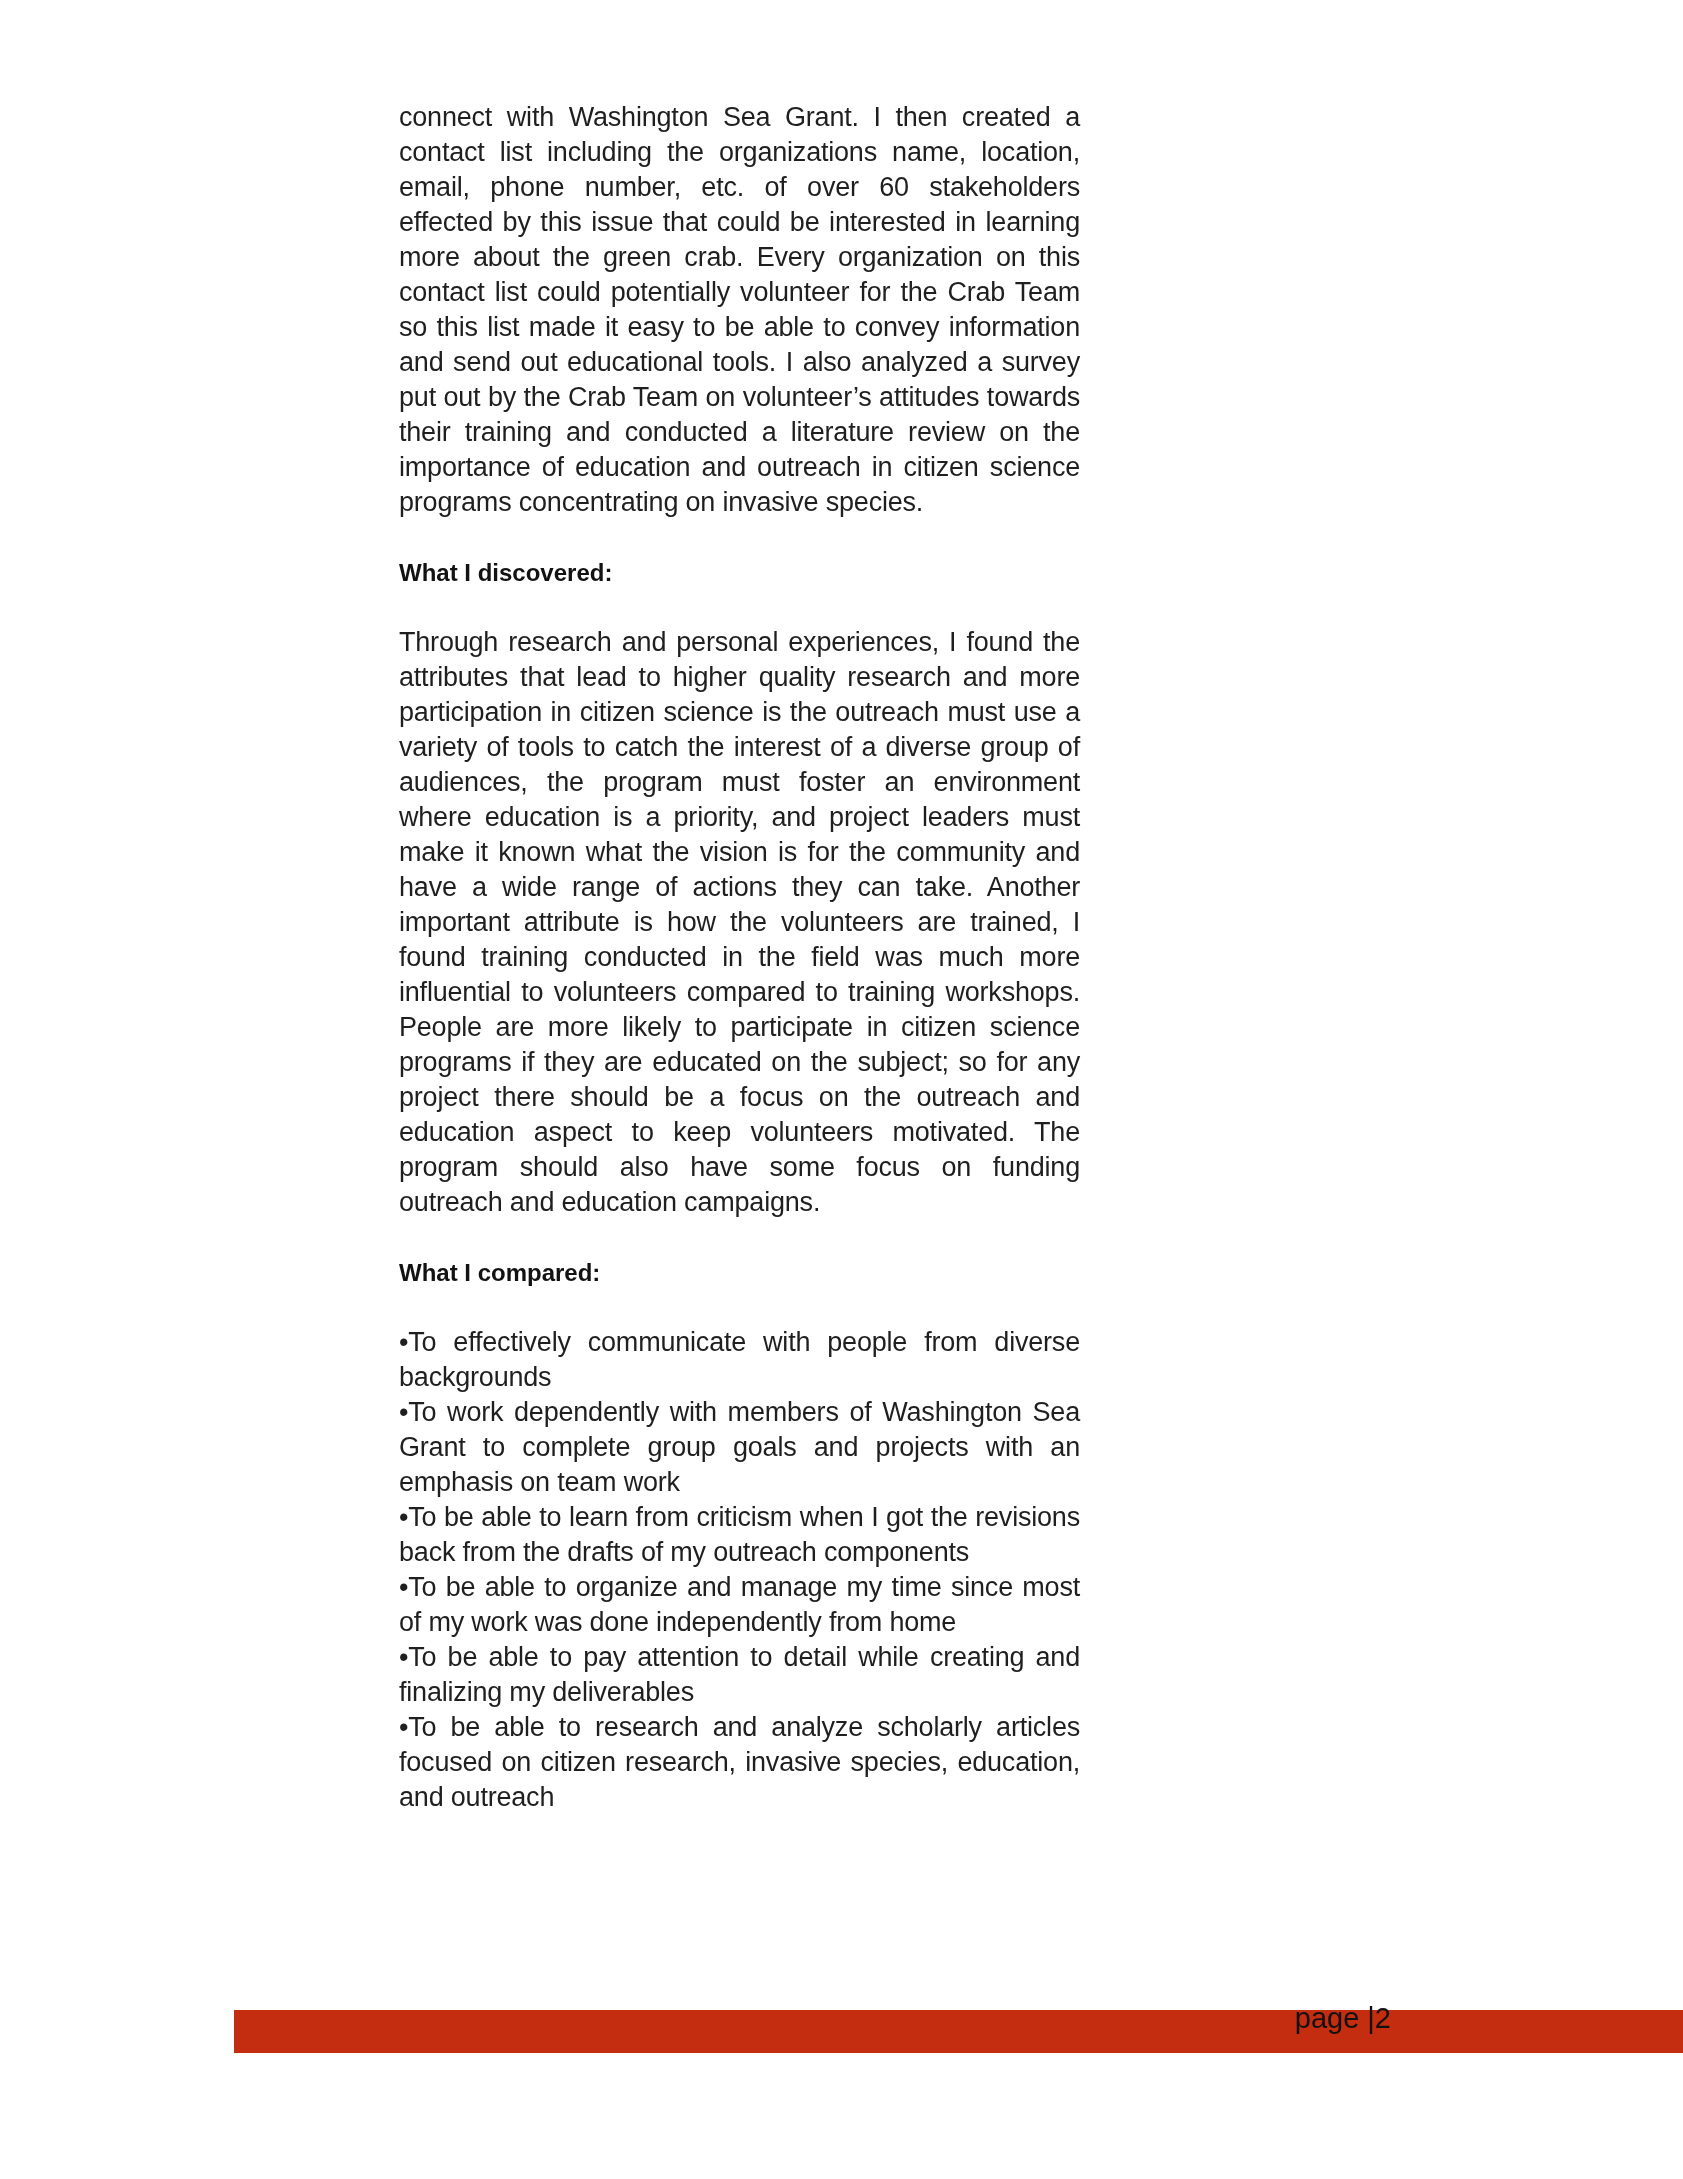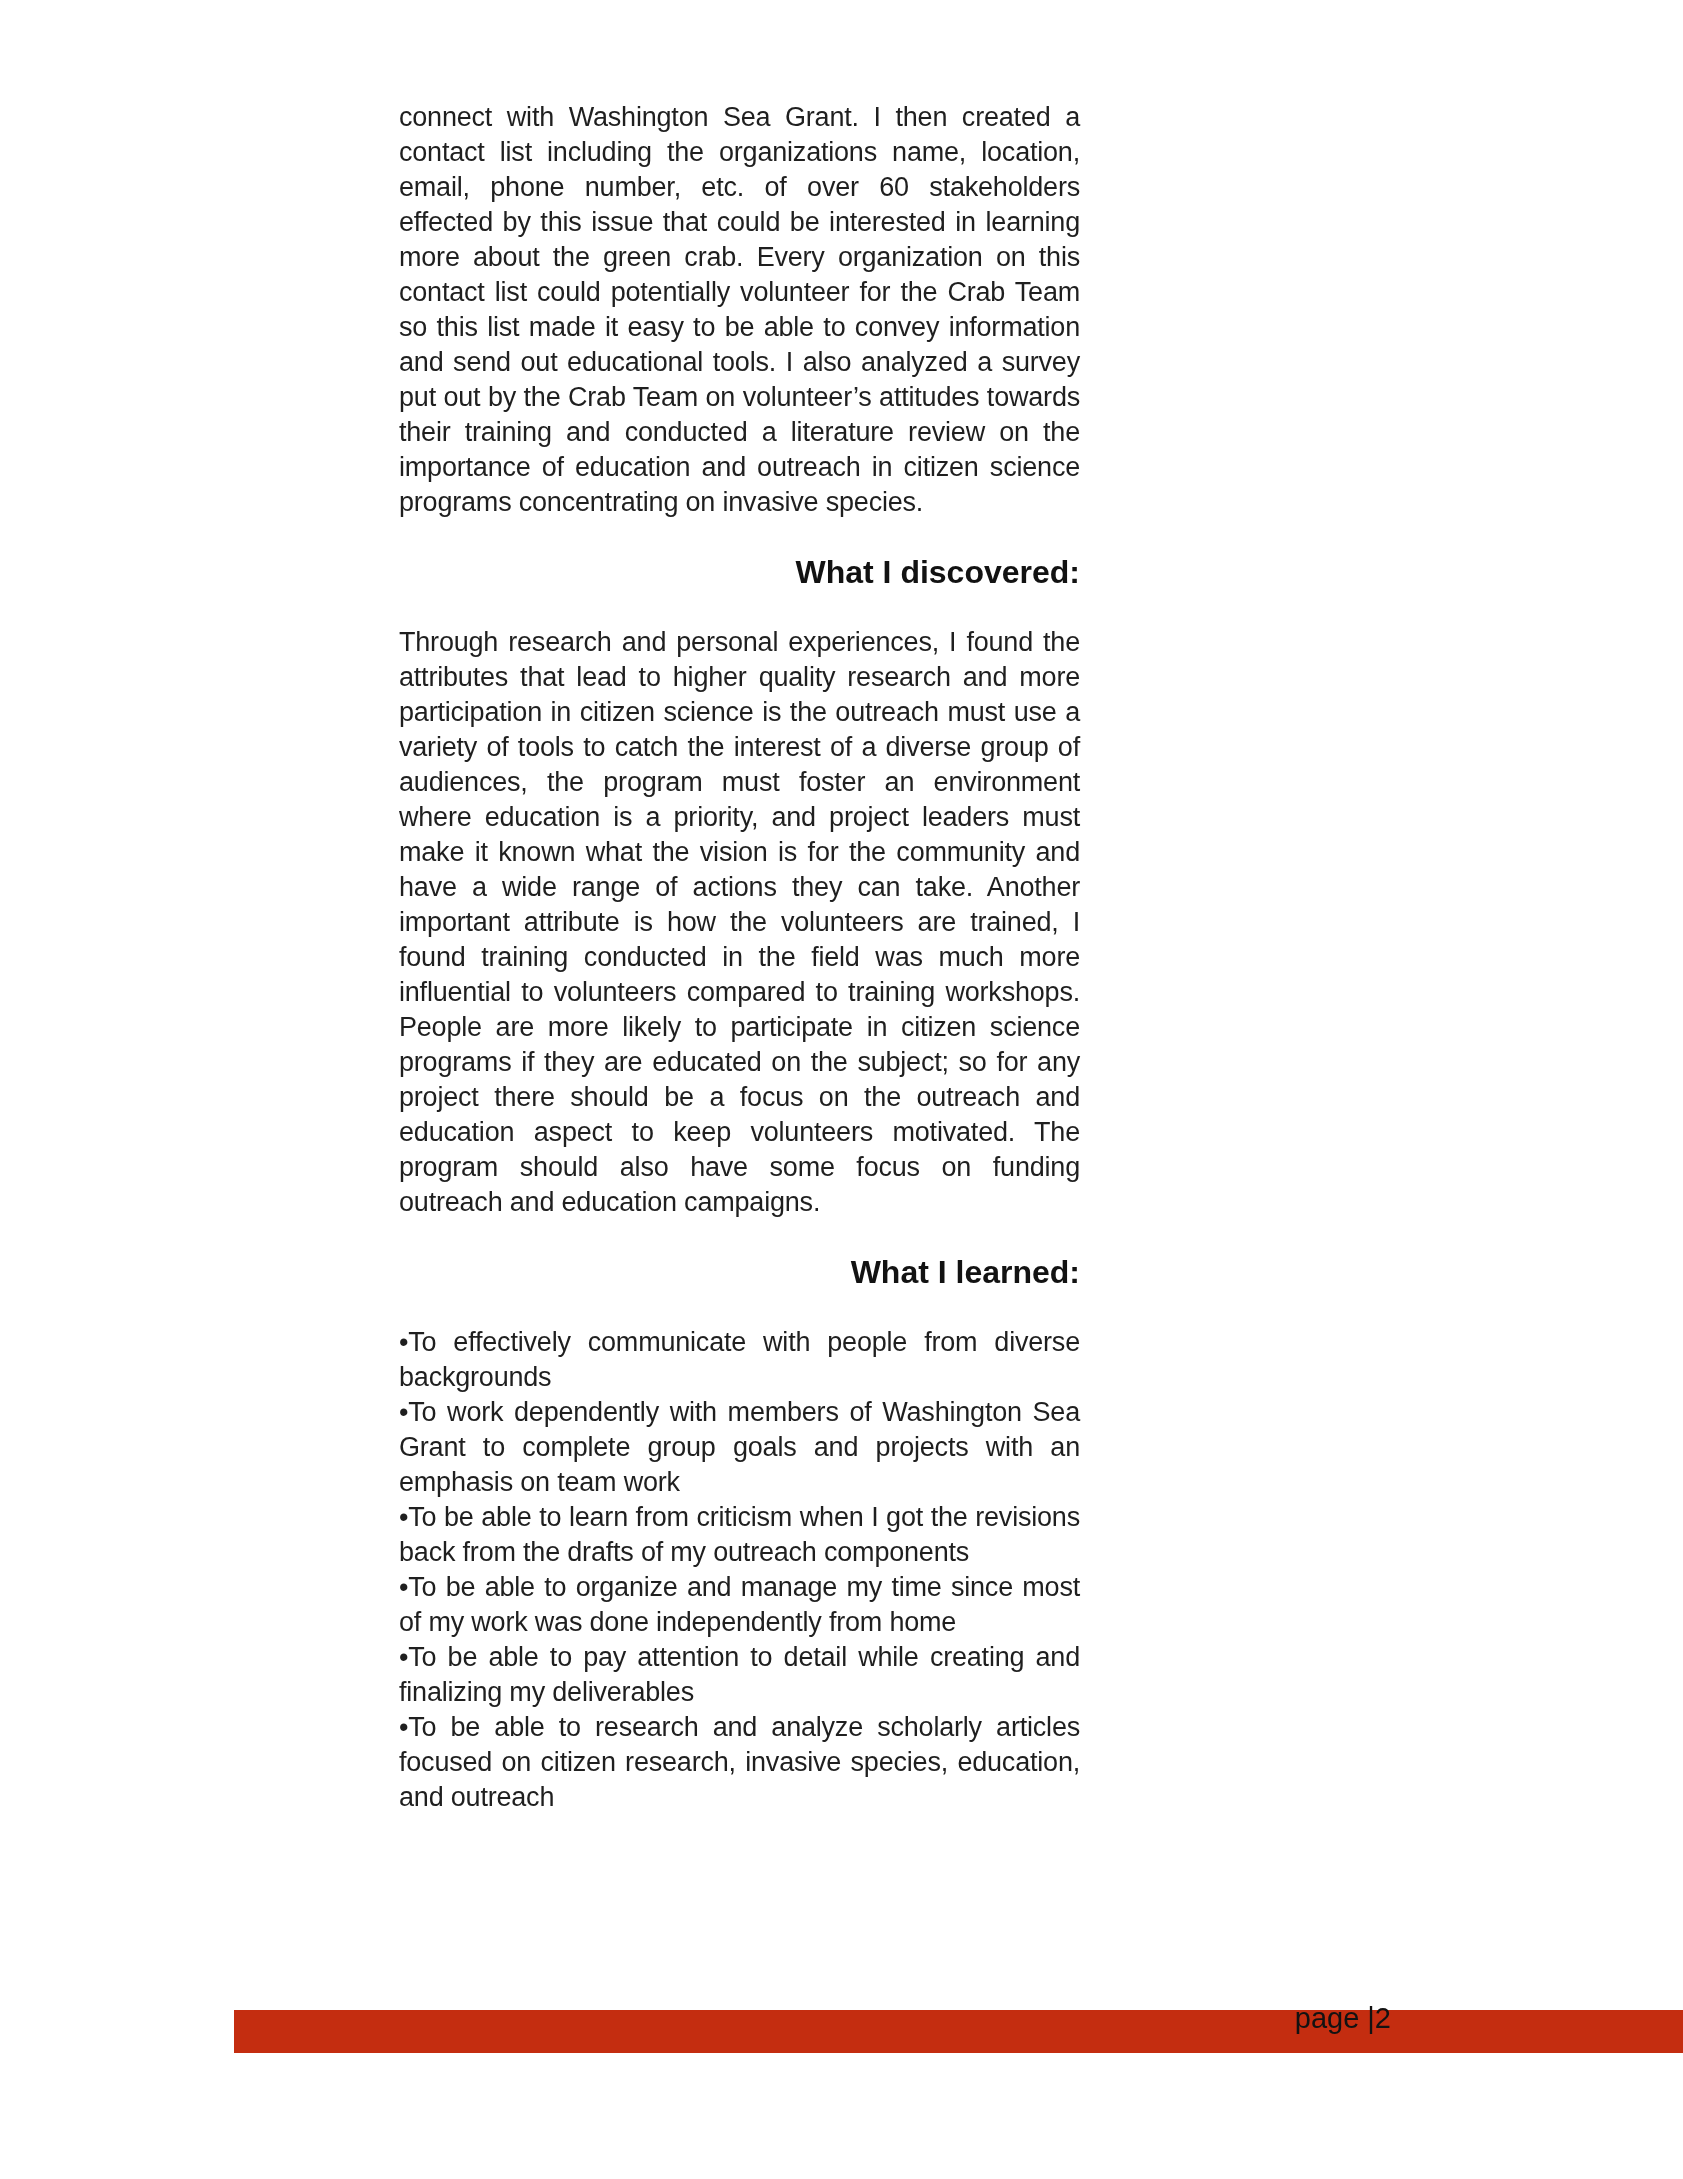--- a/index.html
+++ b/index.html
@@ -19,26 +19,26 @@
     width: 681px;
     font-size: 27px;
     line-height: 35px;
     text-align: justify;
     letter-spacing: -0.2px;
   }
   .content p.body {
     margin: 0 0 35px 0;
   }
   .content h2.section-heading {
-    font-size: 32px;
+    font-size: 24px;
     line-height: 35px;
     font-weight: 700;
     color: #121212;
     margin: 0 0 35px 0;
-    text-align: right;
+    text-align: left;
     letter-spacing: 0;
   }
   .content p.bullet {
     margin: 0;
   }
   .accent-bar {
     position: absolute;
     left: 234px;
     top: 2010px;
     right: 0;
@@ -61,21 +61,21 @@
 <div class="page">
 
   <main class="content">
 
     <p class="body">connect with Washington Sea Grant. I then created a contact list including the organizations name, location, email, phone number, etc. of over 60 stakeholders effected by this issue that could be interested in learning more about the green crab. Every organization on this contact list could potentially volunteer for the Crab Team so this list made it easy to be able to convey information and send out educational tools. I also analyzed a survey put out by the Crab Team on volunteer’s attitudes towards their training and conducted a literature review on the importance of education and outreach in citizen science programs concentrating on invasive species.</p>
 
     <h2 class="section-heading">What I discovered:</h2>
 
     <p class="body">Through research and personal experiences, I found the attributes that lead to higher quality research and more participation in citizen science is the outreach must use a variety of tools to catch the interest of a diverse group of audiences, the program must foster an environment where education is a priority, and project leaders must make it known what the vision is for the community and have a wide range of actions they can take. Another important attribute is how the volunteers are trained, I found training conducted in the field was much more influential to volunteers compared to training workshops. People are more likely to participate in citizen science programs if they are educated on the subject; so for any project there should be a focus on the outreach and education aspect to keep volunteers motivated. The program should also have some focus on funding outreach and education campaigns.</p>
 
-    <h2 class="section-heading">What I learned:</h2>
+    <h2 class="section-heading">What I compared:</h2>
 
     <p class="bullet">•To effectively communicate with people from diverse backgrounds</p>
     <p class="bullet">•To work dependently with members of Washington Sea Grant to complete group goals and projects with an emphasis on team work</p>
     <p class="bullet">•To be able to learn from criticism when I got the revisions back from the drafts of my outreach components</p>
     <p class="bullet">•To be able to organize and manage my time since most of my work was done independently from home</p>
     <p class="bullet">•To be able to pay attention to detail while creating and finalizing my deliverables</p>
     <p class="bullet">•To be able to research and analyze scholarly articles focused on citizen research, invasive species, education, and outreach</p>
 
   </main>
 

